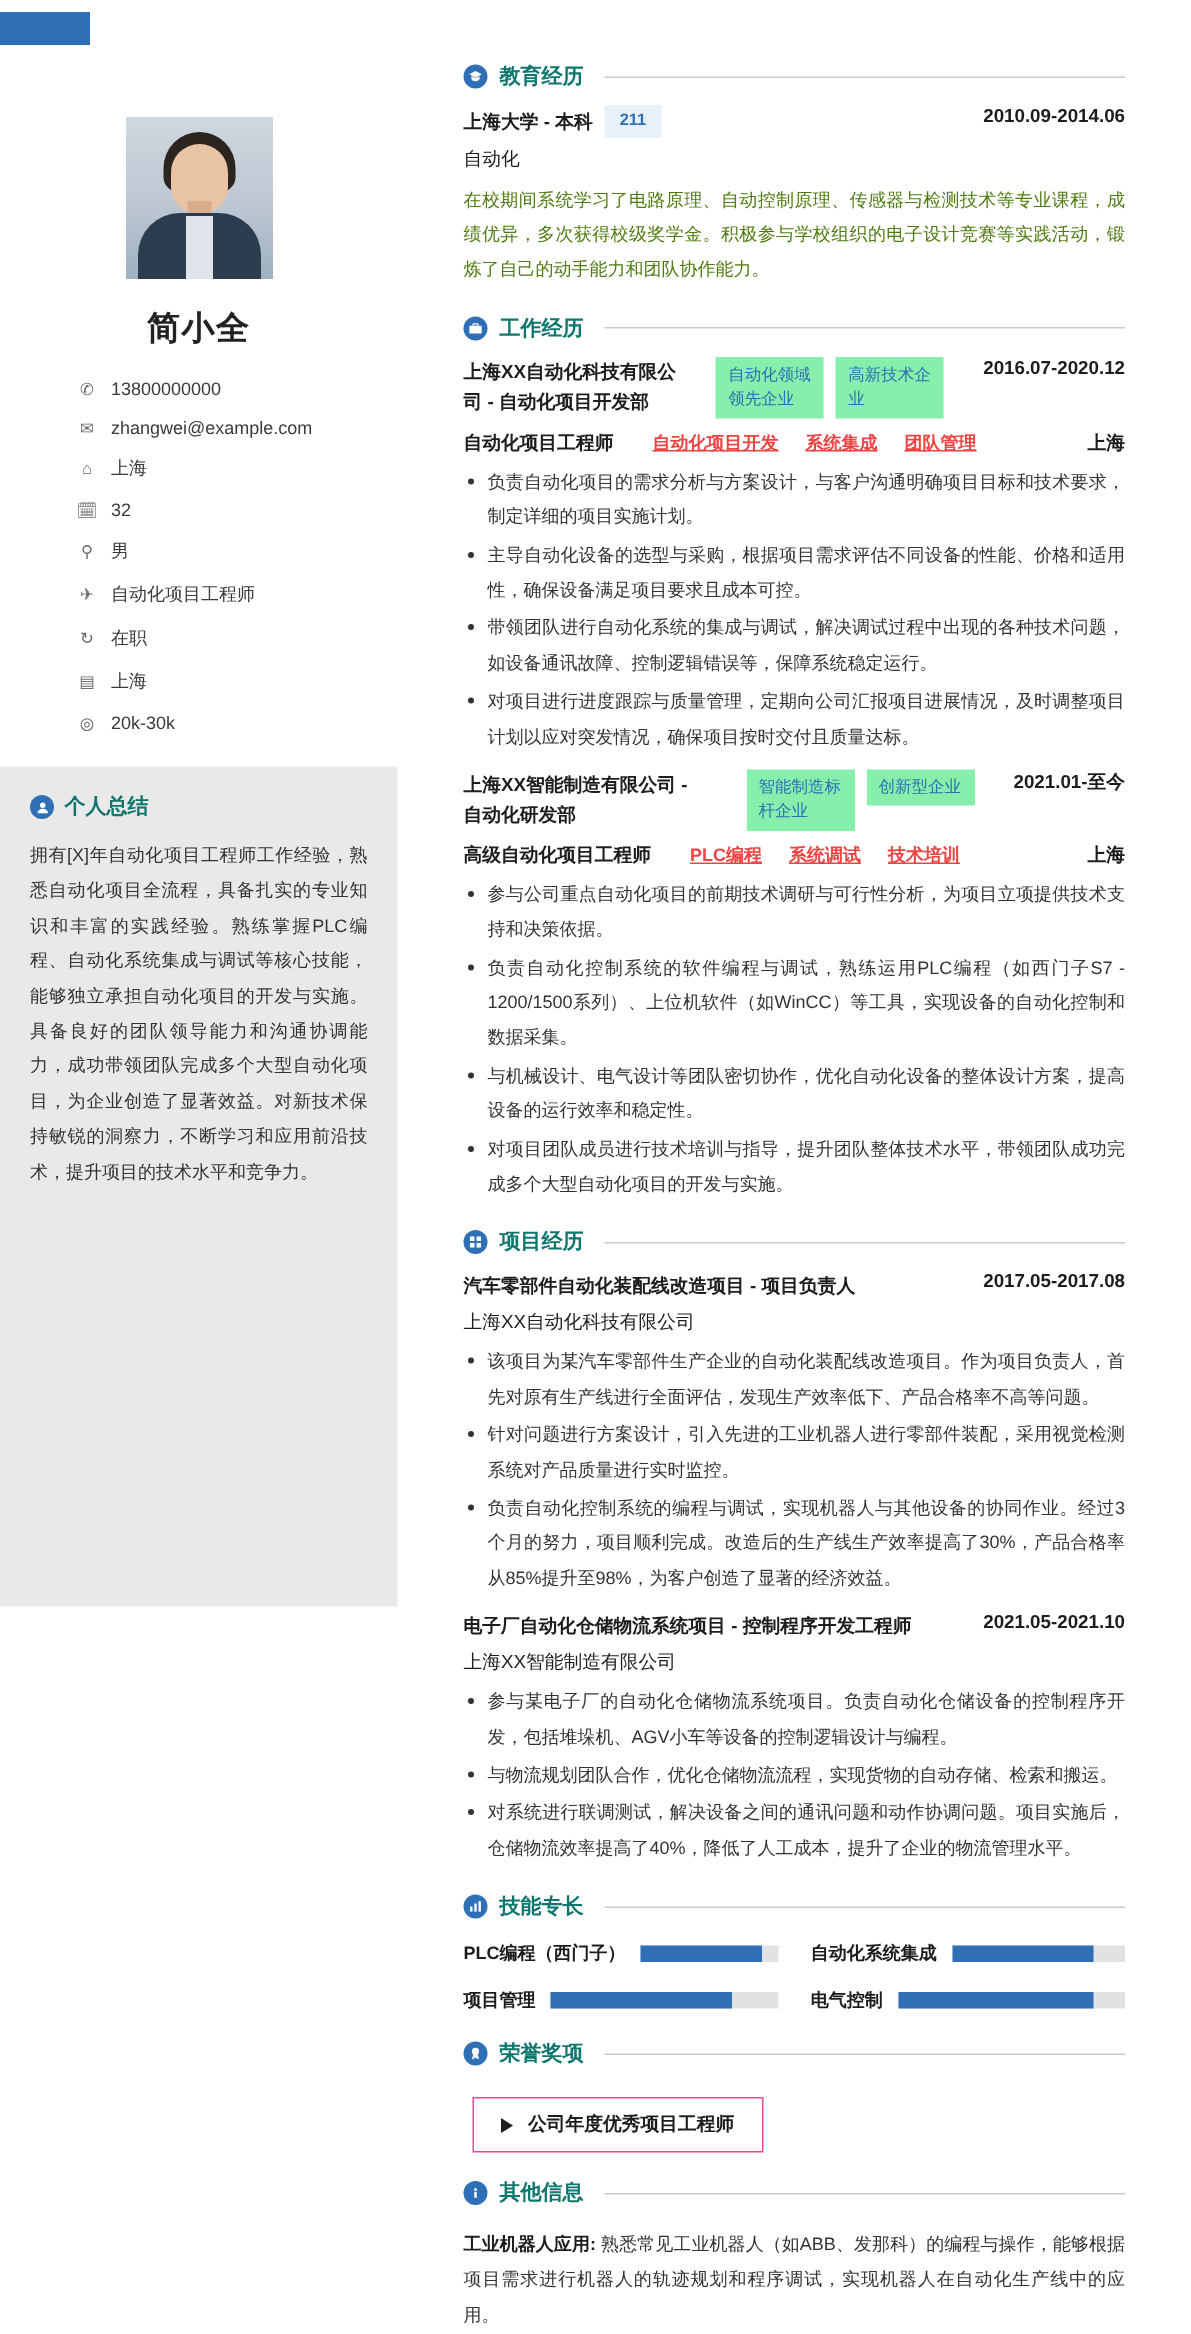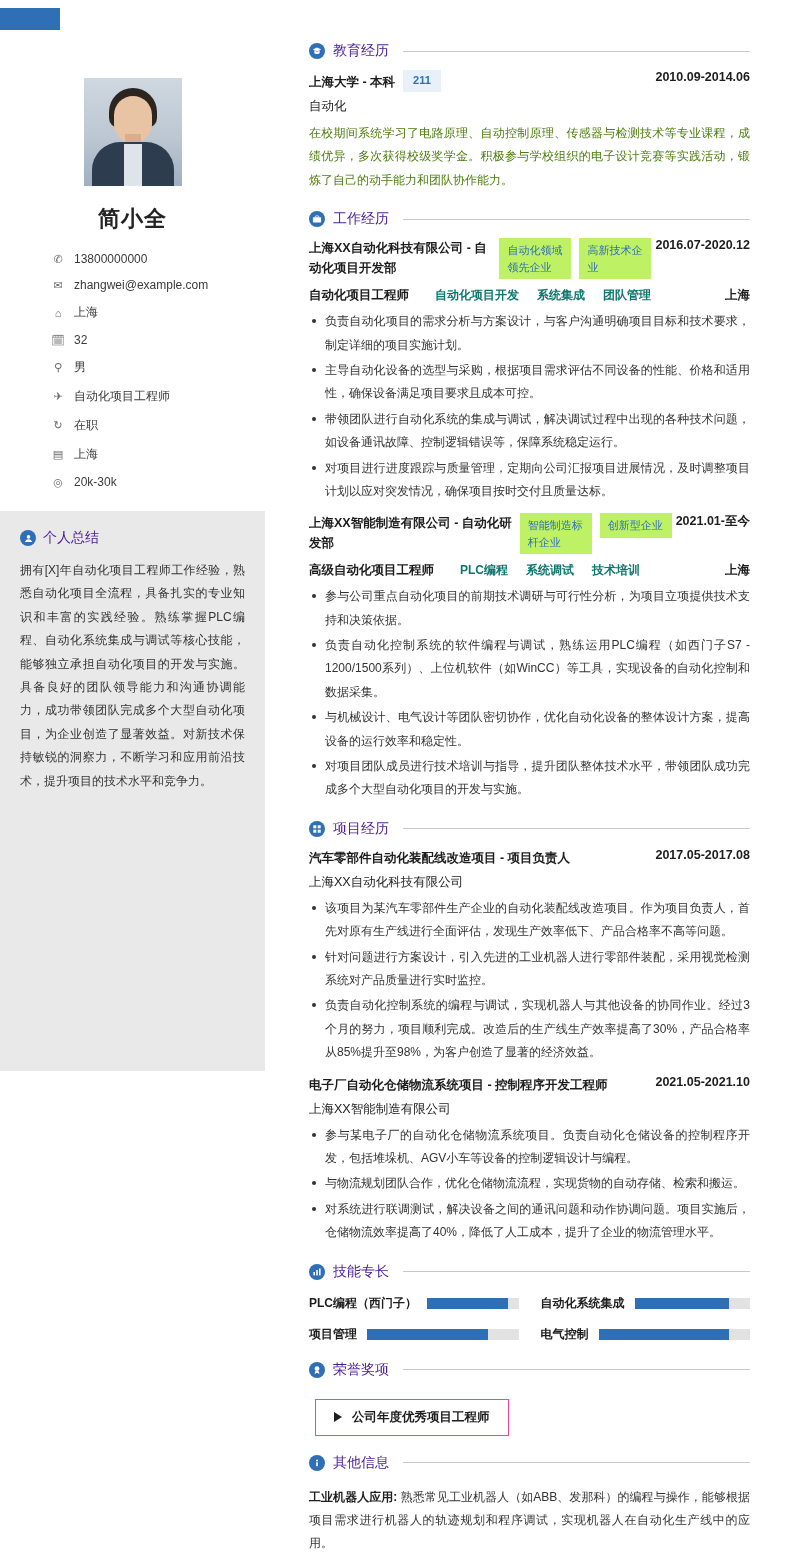--- a/index.html
+++ b/index.html
@@ -105,44 +105,44 @@
   .main {
     flex: 1 1 auto;
     padding: 24px 44px 30px 44px;
   }
   .section { margin-bottom: 4px; }
   .sec-head {
     display: flex; align-items: center; gap: 8px;
     margin-top: 18px;
     margin-bottom: 6px;
   }
-  .sec-title { font-size: 14px; font-weight: normal; color:#4c1d95; }
+  .sec-title { font-size: 14px; font-weight: bold; color:#0f766e; }
   .sec-rule { flex: 1 1 auto; height: 1px; background: #c9c9c9; margin-left: 6px; }
   .circ {
     width: 16px; height: 16px; border-radius: 50%;
     background: #2f6fb5; color:#fff;
     display:flex; align-items:center; justify-content:center;
     font-size: 9px; line-height: 1; flex: 0 0 16px;
   }
   .circ svg { display:block; }
 
   .entry { margin-top: 10px; }
   .row-top {
     display: flex; align-items: flex-start; justify-content: space-between;
-    gap: 4px;
+    gap: 26px;
   }
   .org {
     font-size: 12.5px; font-weight: bold; color: #1d1d1d;
     line-height: 1.6;
     max-width: 300px;
   }
   .date { font-size: 12.5px; font-weight: bold; color:#1d1d1d; white-space: nowrap; }
   .tagwrap { display:flex; gap:8px; align-items:flex-start; flex: 0 0 auto; }
   .tag {
-    background: #bef264;
+    background: #86efac;
     color: #2f6fb5;
     font-size: 11px;
     padding: 4px 8px;
     line-height: 1.5;
     width: 72px;
     text-align: left;
   }
   .badge211 {
     display:inline-block;
     background:#e8f0fa;
@@ -152,21 +152,21 @@
     margin-left: 8px;
     vertical-align: 2px;
   }
   .subrow {
     display:flex; align-items:center; justify-content:space-between;
     margin-top: 8px;
     gap: 10px;
   }
   .role { font-size: 12.5px; font-weight:bold; color:#1d1d1d; white-space: nowrap;}
   .skilltags { display:flex; gap:18px; flex:1 1 auto; margin-left: 16px; }
-  .skilltag { color:#0f766e; font-size:12px; font-weight:bold; white-space: nowrap; }
+  .skilltag { color:#ef4444; font-size:12px; font-weight:bold; white-space: nowrap; text-decoration: underline; }
   .loc { font-size:12.5px; font-weight:bold; color:#1d1d1d; }
   .plain { font-size:12.5px; color:#1d1d1d; margin-top:6px; }
   .plain.bold { font-weight:normal; }
   .para {
     font-size:12px; line-height:1.95; color:#4d7c0f; margin-top:7px; text-align: justify;
   }
   ul.bullets { margin: 6px 0 0 0; padding: 0; list-style: none; }
   ul.bullets li {
     position: relative;
     padding-left: 16px;

